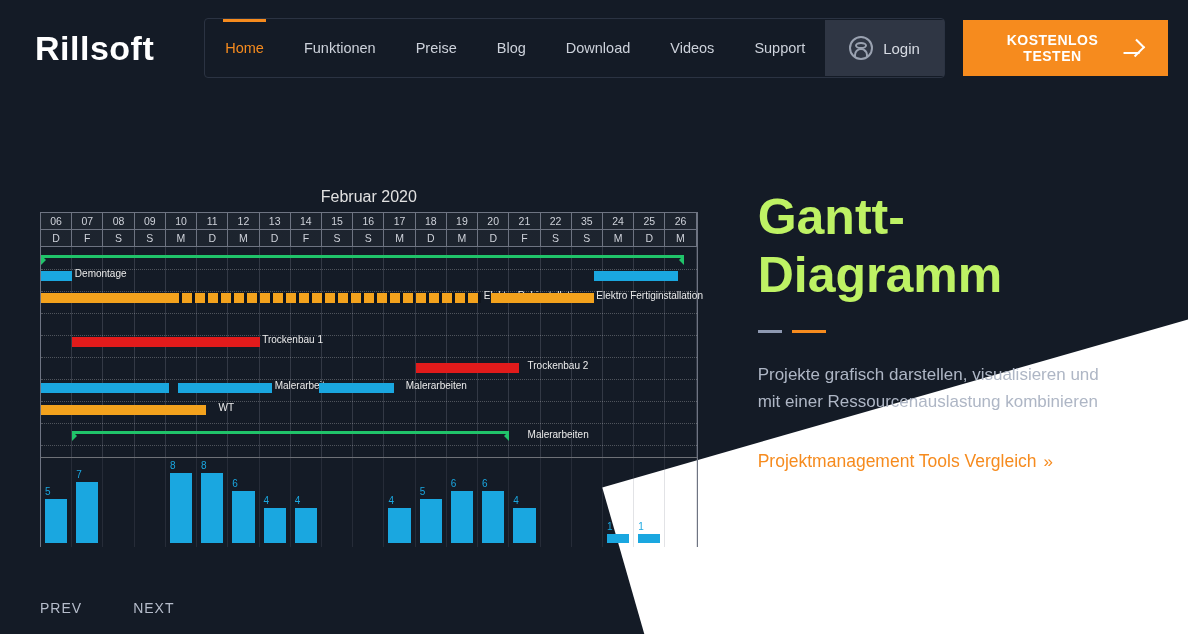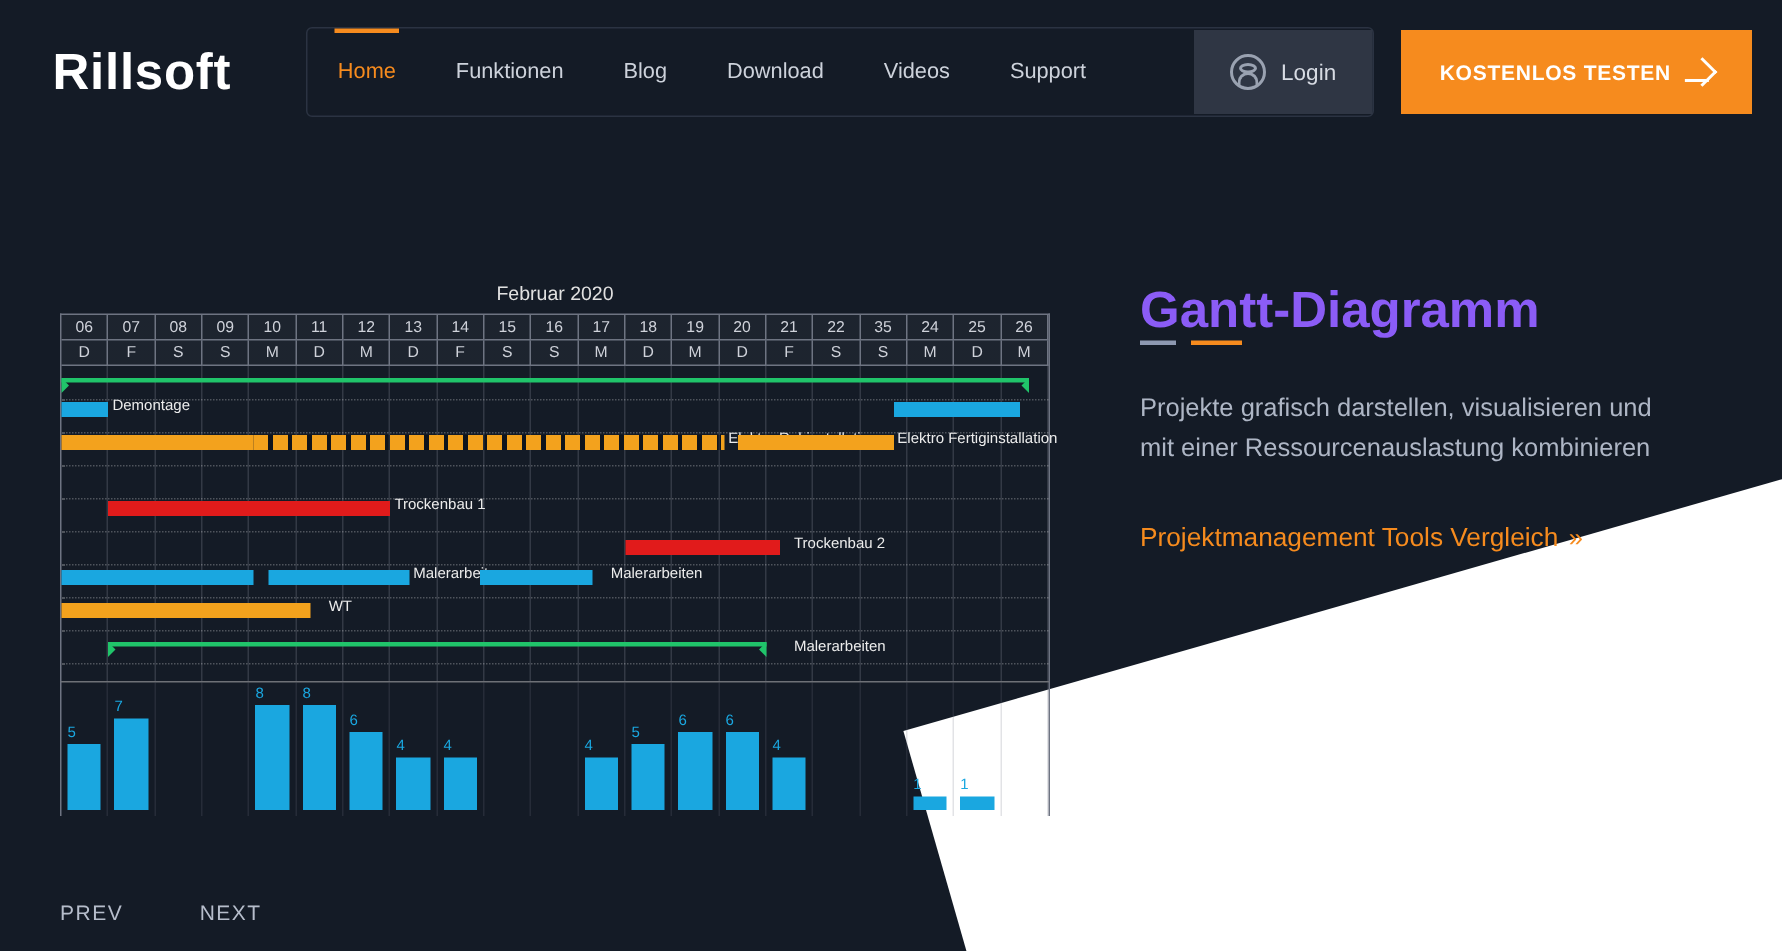--- a/index.html
+++ b/index.html
@@ -88,21 +88,21 @@
 .cta .arrow{
   width:14px;height:14px;border-right:2px solid #fff;border-top:2px solid #fff;
   transform:rotate(45deg);
   position:relative;
 }
 .cta .arrow::before{content:"";position:absolute;width:16px;height:2px;background:#fff;right:-2px;top:5px;transform:rotate(-45deg);transform-origin:right center;}
 
 
 .main{position:relative;z-index:2;display:flex;padding:110px 40px 0 40px;gap:60px;}
 .gantt{width:660px;position:relative;}
-.gantt-title{font-size:13px;text-align:center;color:#e1e1e1;margin-bottom:6px;}
+.gantt-title{font-size:16px;text-align:center;color:#e1e1e1;margin-bottom:6px;}
 .gcal{
   border:1px solid #6e7482;
   border-bottom:none;
   background:linear-gradient(to right,rgba(255,255,255,.04),rgba(255,255,255,.04));
   overflow:visible;
 }
 .row-days,.row-wd{display:flex;}
 .cell{
   flex:1;
   border-right:1px solid #6e7482;
@@ -137,21 +137,21 @@
   border-left:1px solid #6e7482;border-right:1px solid #6e7482;
   border-top:1px solid rgba(200,200,200,.5);
   height:90px;
   display:flex;
 }
 .rcell{flex:1;border-right:1px solid rgba(110,116,130,.2);position:relative;}
 .rbar{position:absolute;bottom:4px;left:4px;right:4px;background:#1aa7e0;}
 .rval{position:absolute;font-size:10px;color:#1aa7e0;left:4px;}
 
 
-.panel h1{font-size:34px;font-weight:800;color:#8b5cf6;}
+.panel h1{font-size:50px;font-weight:800;color:#bef264;margin-bottom:26px;}
 .accent{display:flex;gap:10px;margin-bottom:28px;}
 .accent span:first-child{width:24px;height:3px;background:#8e99b1;}
 .accent span:last-child{width:34px;height:3px;background:#f68b1e;}
 .panel p{font-size:17px;line-height:1.6;color:#aeb6c5;margin-bottom:36px;max-width:360px;}
 .panel a{color:#f68b1e;font-size:17.5px;text-decoration:none;}
 .panel a .chev{font-size:17px;margin-left:2px;letter-spacing:-4px;}
 
 
 .pager{position:absolute;bottom:18px;left:40px;display:flex;gap:51px;z-index:3;}
 .pager span{color:#b6bdcb;font-size:14px;letter-spacing:1px;cursor:pointer;}
@@ -159,20 +159,21 @@
 </head>
 <body>
 
 <div class="wedge"></div>
 
 <div class="topbar">
   <div class="logo">Rillsoft</div>
   <div class="nav">
     <a class="active">Home</a>
     <a>Funktionen</a>
+    <a>Preise</a>
     <a>Blog</a>
     <a>Download</a>
     <a>Videos</a>
     <a>Support</a>
     <div class="login">
       <span class="login-ico"></span>
       <span>Login</span>
     </div>
   </div>
   <button class="cta">

